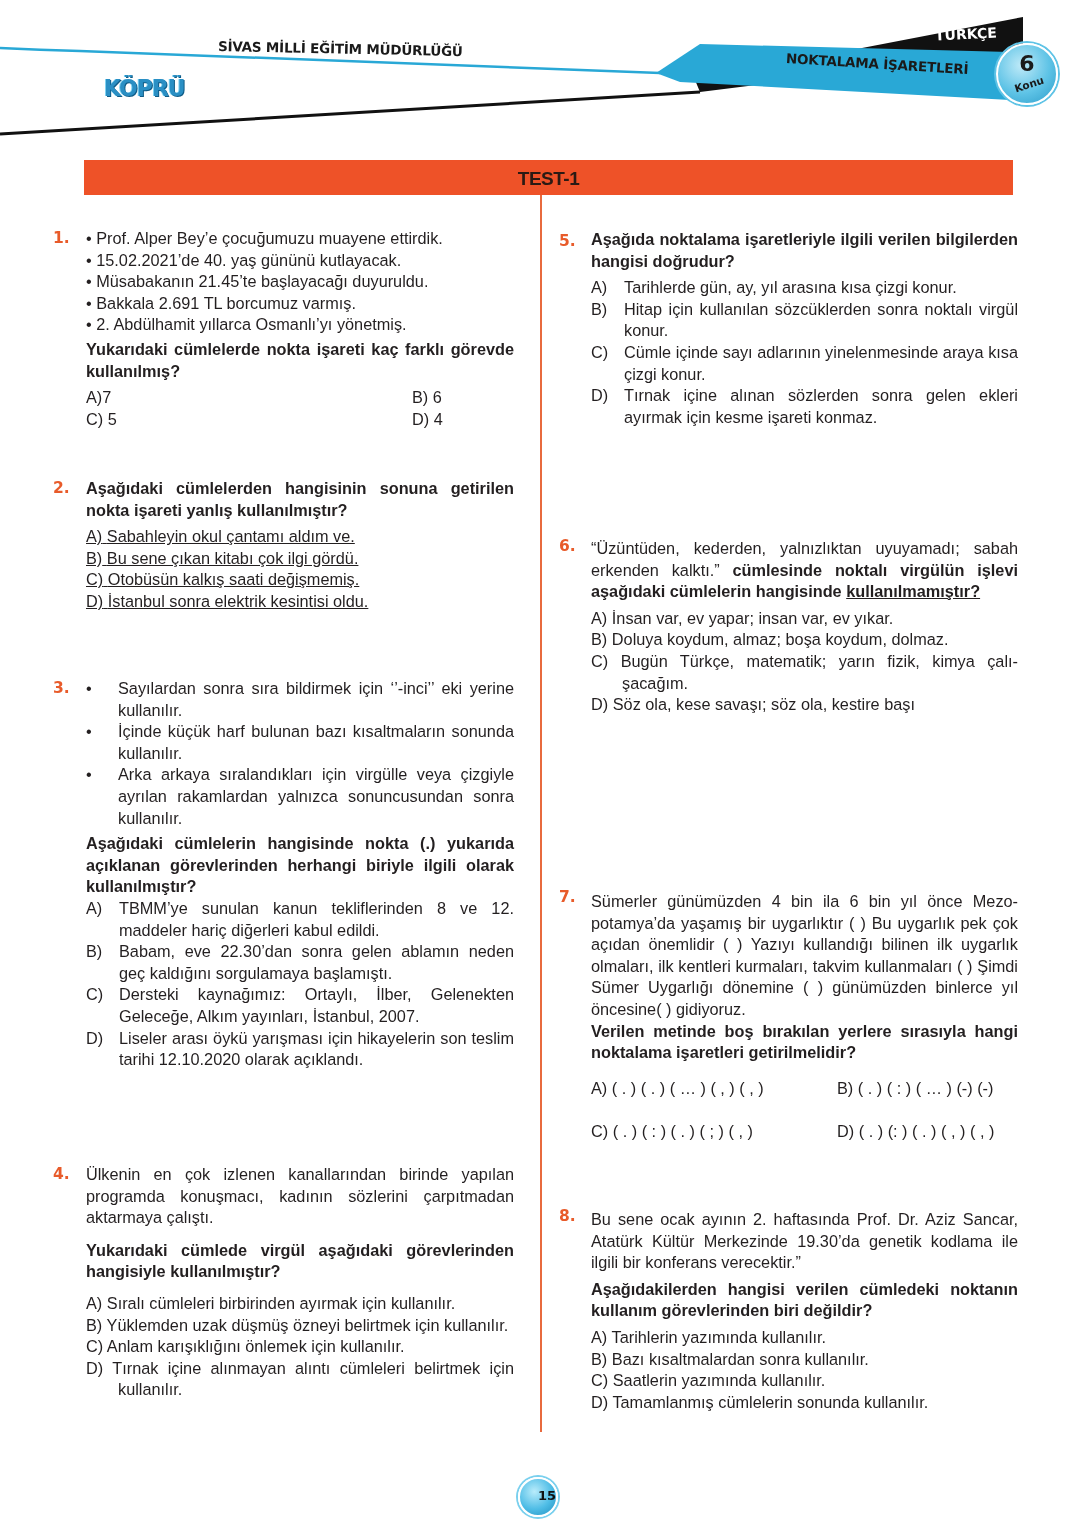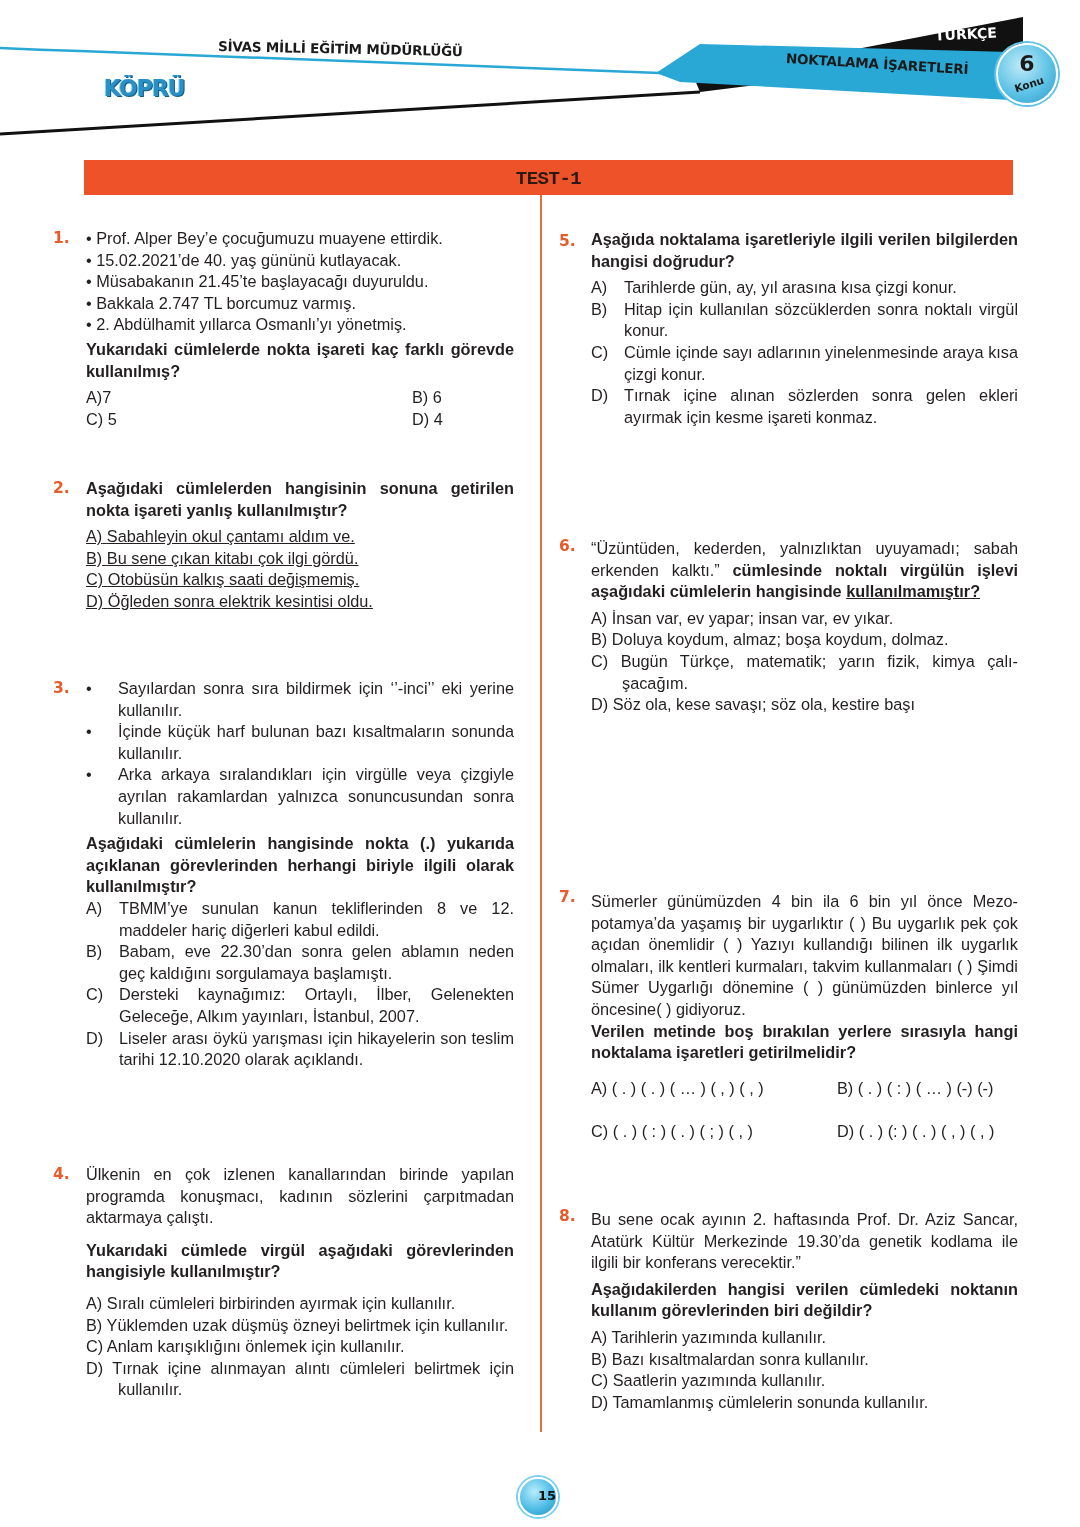--- a/index.html
+++ b/index.html
@@ -22,21 +22,21 @@
     .konu-badge { position: absolute; left: 996px; top: 43px; width: 58px; height: 58px; border-radius: 50%;
                   background: radial-gradient(circle at 40% 35%, #bfeaf8 0%, #5ec3e6 55%, #2b9bc9 100%);
                   border: 2px solid #ffffff; box-shadow: 0 0 0 2px #5ec3e6; }
     .konu-num { position: absolute; left: 0; right: 0; top: 6px; text-align: center; font-family: "DejaVu Sans", sans-serif;
                 font-weight: bold; font-size: 22px; color: #1a1a1a; }
     .konu-label { position: absolute; left: 16px; top: 33px; font-family: "DejaVu Sans", sans-serif;
                   font-weight: bold; font-size: 10.5px; color: #1a1a1a; transform: rotate(-18deg); }
 
     
     .test-bar { position: absolute; left: 84px; top: 160px; width: 929px; height: 35px; background: #ee5228; }
-    .test-title { position: absolute; left: 0; right: 0; top: 8px; text-align: center; font-family: Liberation Mono, monospace;
+    .test-title { position: absolute; left: 0; right: 0; top: 8px; text-align: center; font-family: Liberation Sans, sans-serif;
                   font-weight: bold; font-size: 19px; color: #2b1a14; letter-spacing: -0.5px; }
     .divider { position: absolute; left: 540px; top: 195px; width: 2px; height: 1237px; background: #e86a3e; }
 
     
     .q { position: absolute; font-size: 16.3px; line-height: 21.6px; }
     .q-num { position: absolute; left: -36px; top: 0; color: #e85b2a; font-weight: bold; font-size: 15.5px;
              font-family: "DejaVu Sans", sans-serif; }
     .b { font-weight: bold; }
     .u { text-decoration: underline; }
     .p { margin: 0; text-align: justify; }
@@ -83,39 +83,39 @@
 <div class="test-bar">
   <div class="test-title">TEST-1</div>
 </div>
 <div class="divider"></div>
 
 <div class="q" style="left:86px; top:228px; width:428px;">
   <div class="q-num" style="left:-33px;">1.</div>
   <div>• Prof. Alper Bey’e çocuğumuzu muayene ettirdik.</div>
   <div>• 15.02.2021’de 40. yaş gününü kutlayacak.</div>
   <div>•  Müsabakanın 21.45’te başlayacağı duyuruldu.</div>
-  <div>• Bakkala 2.747 TL borcumuz varmış.</div>
+  <div>• Bakkala 2.691 TL borcumuz varmış.</div>
   <div>• 2. Abdülhamit yıllarca Osmanlı’yı yönetmiş.</div>
   <p class="p b" style="margin-top:3px;">Yukarıdaki cümlelerde nokta işareti kaç farklı gö­revde kullanılmış?</p>
   <div class="grid2" style="margin-top:5px;">
     <div><span>A)</span><span>7</span></div>
     <div><span>B)</span> <span>6</span></div>
     <div><span>C)</span> <span>5</span></div>
     <div><span>D)</span> <span>4</span></div>
   </div>
 </div>
 
 <div class="q" style="left:86px; top:478px; width:428px;">
   <div class="q-num" style="left:-33px;">2.</div>
   <p class="p b">Aşağıdaki cümlelerden hangisinin sonuna getiri­len nokta işareti yanlış kullanılmıştır?</p>
   <div style="margin-top:5px;text-decoration:underline;">
     <div><span>A)</span> <span>Sabahleyin okul çantamı aldım ve.</span></div>
     <div><span>B)</span> <span> Bu sene çıkan kitabı çok ilgi gördü.</span></div>
     <div><span>C)</span> <span>Otobüsün kalkış saati değişmemiş.</span></div>
-    <div><span>D)</span> <span>Öğleden sonra elektrik kesintisi oldu.</span></div>
+    <div><span>D)</span> <span>İstanbul sonra elektrik kesintisi oldu.</span></div>
   </div>
 </div>
 
 <div class="q" style="left:86px; top:678px; width:428px;">
   <div class="q-num" style="left:-33px;">3.</div>
   <div class="bullet bullet3">
     <span class="dot">•</span>
     <span class="txt" style="text-align:justify; flex:1;">Sayılardan sonra sıra bildirmek için ‘’-inci’’ eki ye­rine kullanılır.</span>
   </div>
   <div class="bullet bullet3">

